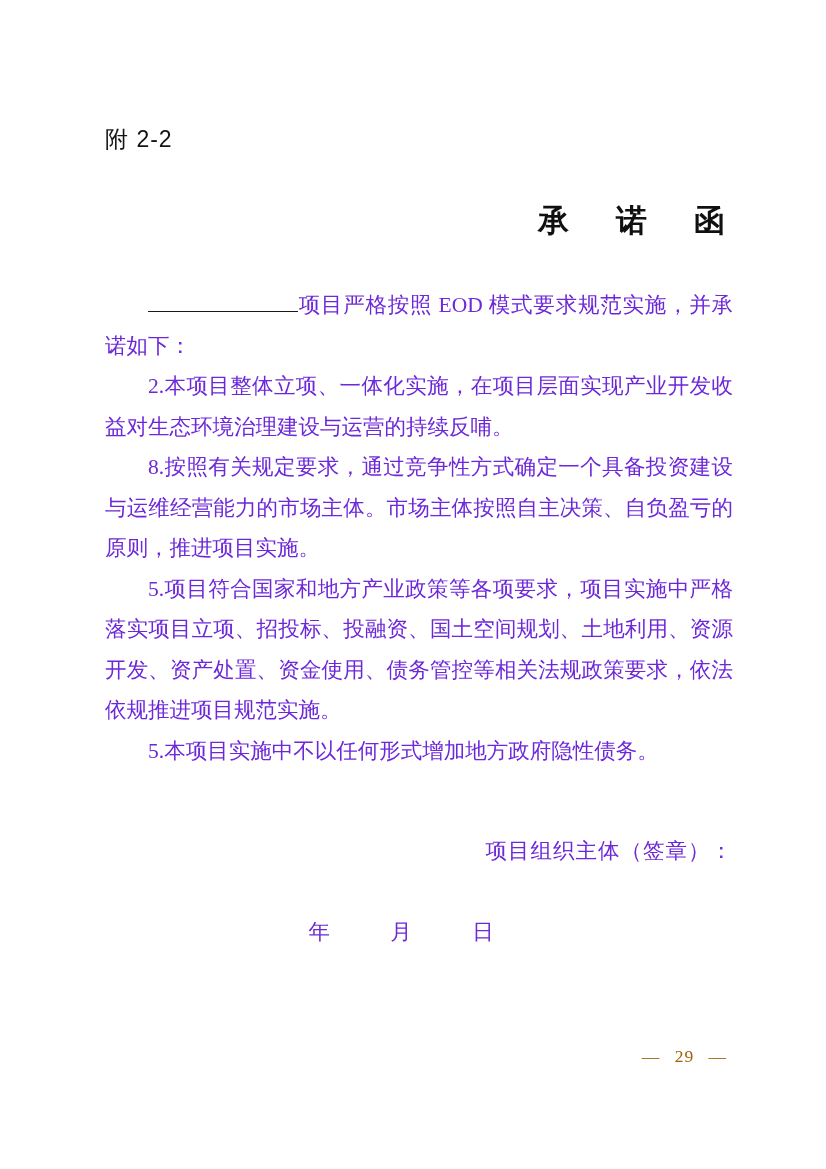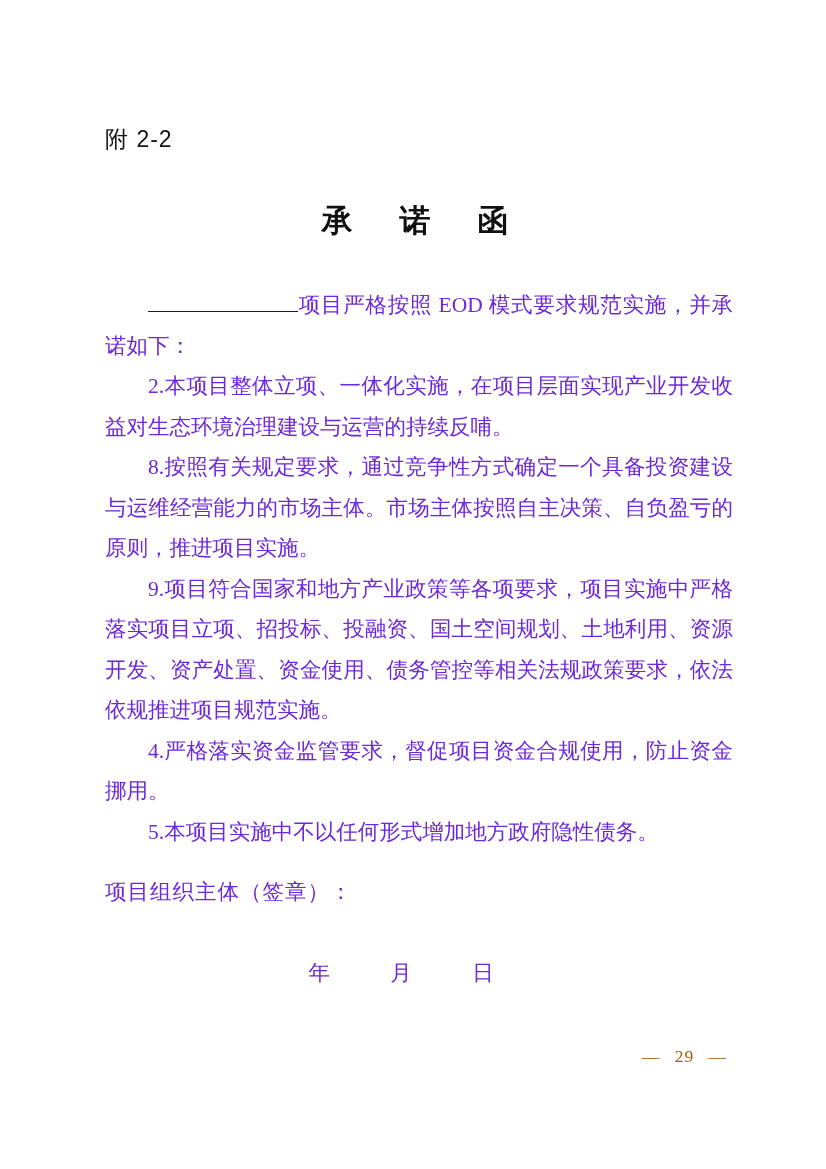--- a/index.html
+++ b/index.html
@@ -21,21 +21,21 @@
   .attachment-label {
     padding-top: 126px;
     font-family: "Liberation Sans", "DejaVu Sans", sans-serif;
     font-size: 23px;
     line-height: 1.15;
     letter-spacing: 1px;
     color: #141414;
   }
   .doc-title {
     margin-top: 51px;
-    text-align: center;
+    text-align: right;
     font-family: "Liberation Sans", "DejaVu Sans", sans-serif;
     font-size: 31px;
     font-weight: 700;
     letter-spacing: 8px;
     line-height: 1.15;
     color: #101010;
     white-space: nowrap;
   }
   .doc-body {
     margin-top: 46px;
@@ -50,22 +50,22 @@
     text-indent: 43px;
   }
   .blank-underline {
     display: inline-block;
     width: 150px;
     border-bottom: 1.6px solid #1a1a1a;
     height: 1px;
     vertical-align: baseline;
   }
   .signature-line {
-    margin-top: 20px;
-    text-align: left;
+    margin-top: 60px;
+    text-align: right;
     text-indent: 0;
     letter-spacing: 1px;
   }
   .date-line {
     margin-top: 40px;
     text-align: center;
     padding-right: 36px;
     text-indent: 0;
   }
   .date-line .date-label {
@@ -97,23 +97,22 @@
   <div class="doc-title">承　诺　函</div>
 
   <div class="doc-body">
 
     <p class="para"><span class="blank-underline"></span><span>项目严格按照 EOD 模式要求规范实施，并承诺如下：</span></p>
 
     <p class="para">2.本项目整体立项、一体化实施，在项目层面实现产业开发收益对生态环境治理建设与运营的持续反哺。</p>
 
     <p class="para">8.按照有关规定要求，通过竞争性方式确定一个具备投资建设与运维经营能力的市场主体。市场主体按照自主决策、自负盈亏的原则，推进项目实施。</p>
 
-    <p class="para">9.项目符合国家和地方产业政策等各项要求，项目实施中严格落实项目立项、招投标、投融资、国土空间规划、土地利用、资源开发、资产处置、资金使用、债务管控等相关法规政策要求，依法依规推进项目规范实施。</p>
+    <p class="para">5.项目符合国家和地方产业政策等各项要求，项目实施中严格落实项目立项、招投标、投融资、国土空间规划、土地利用、资源开发、资产处置、资金使用、债务管控等相关法规政策要求，依法依规推进项目规范实施。</p>
 
-    <p class="para">4.严格落实资金监管要求，督促项目资金合规使用，防止资金挪用。</p>
 
     <p class="para">5.本项目实施中不以任何形式增加地方政府隐性债务。</p>
 
     <div class="signature-line">项目组织主体（签章）：</div>
 
     <div class="date-line">
       <span class="date-label">年</span>
       <span class="date-label">月</span>
       <span class="date-label">日</span>
     </div>

